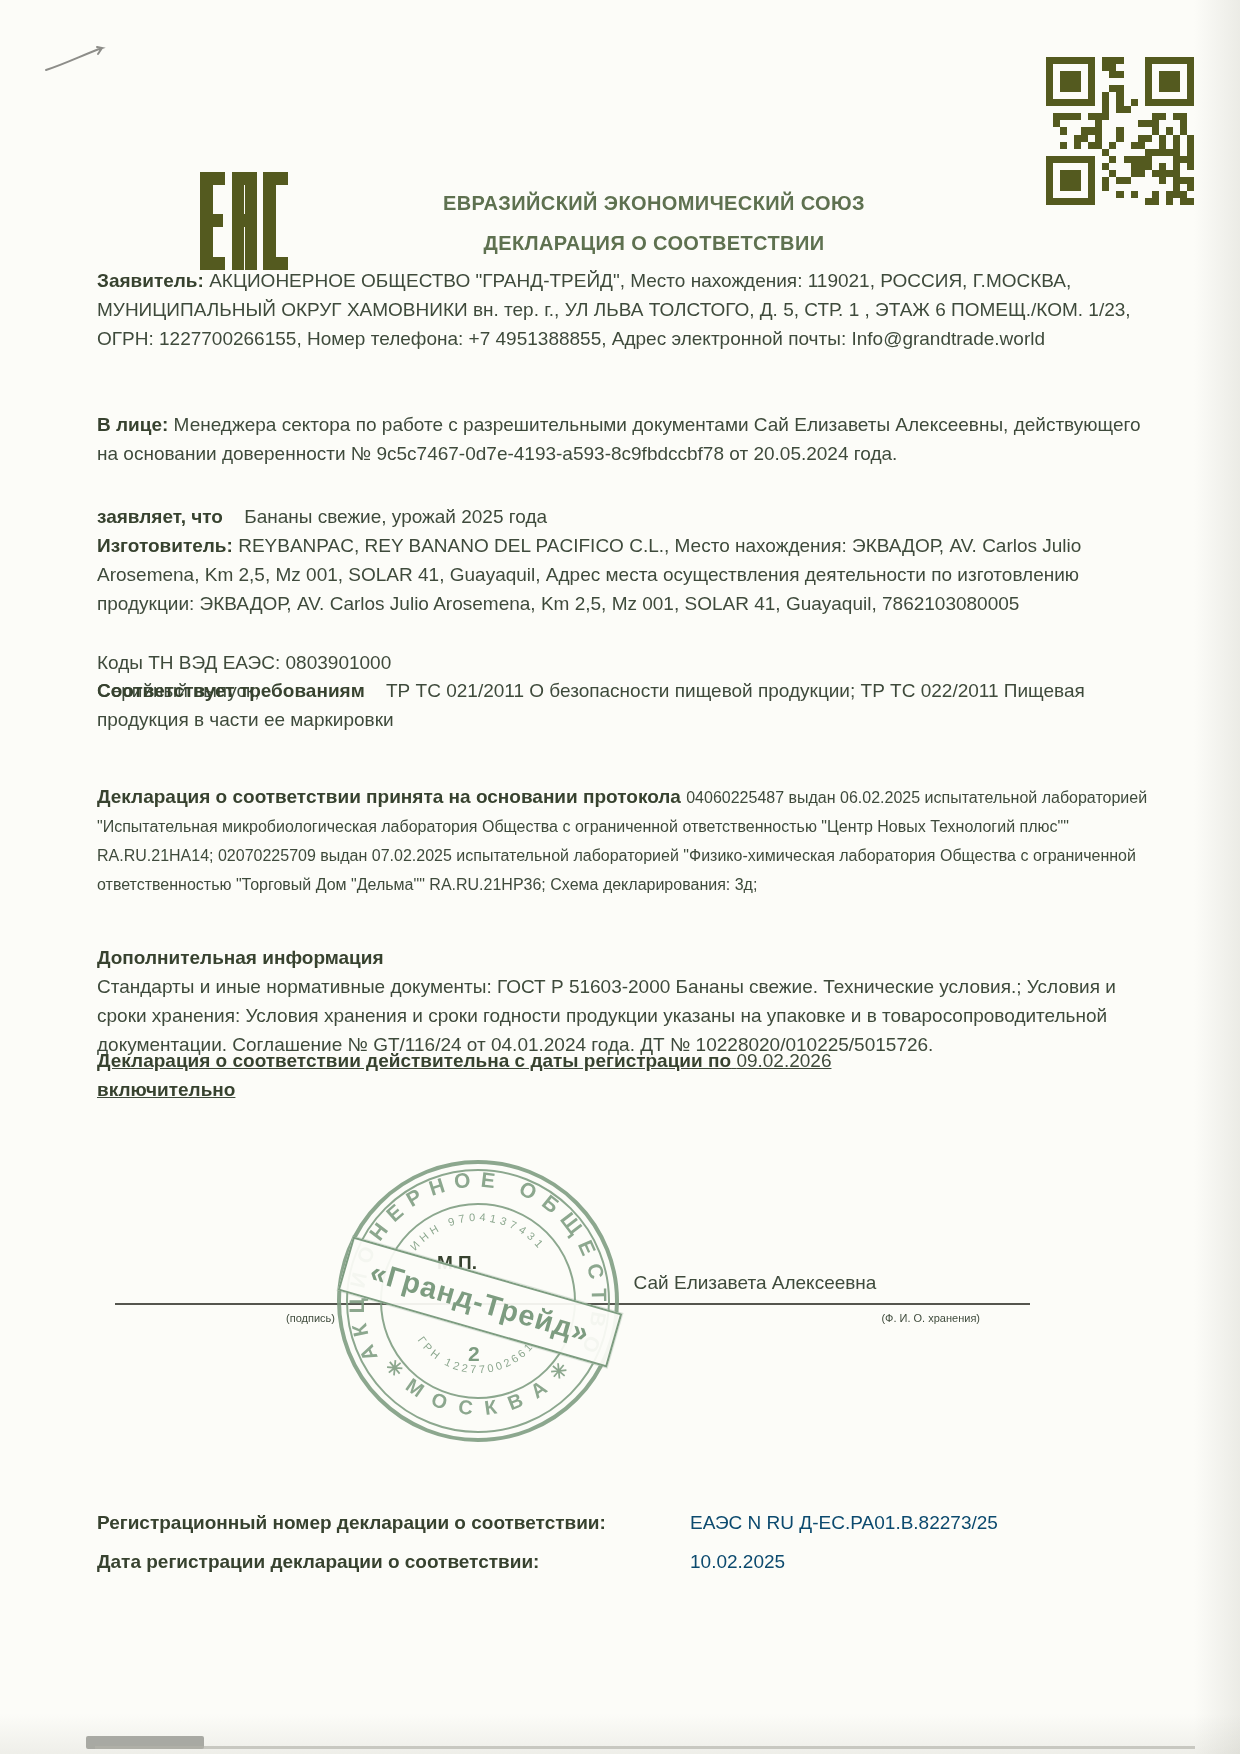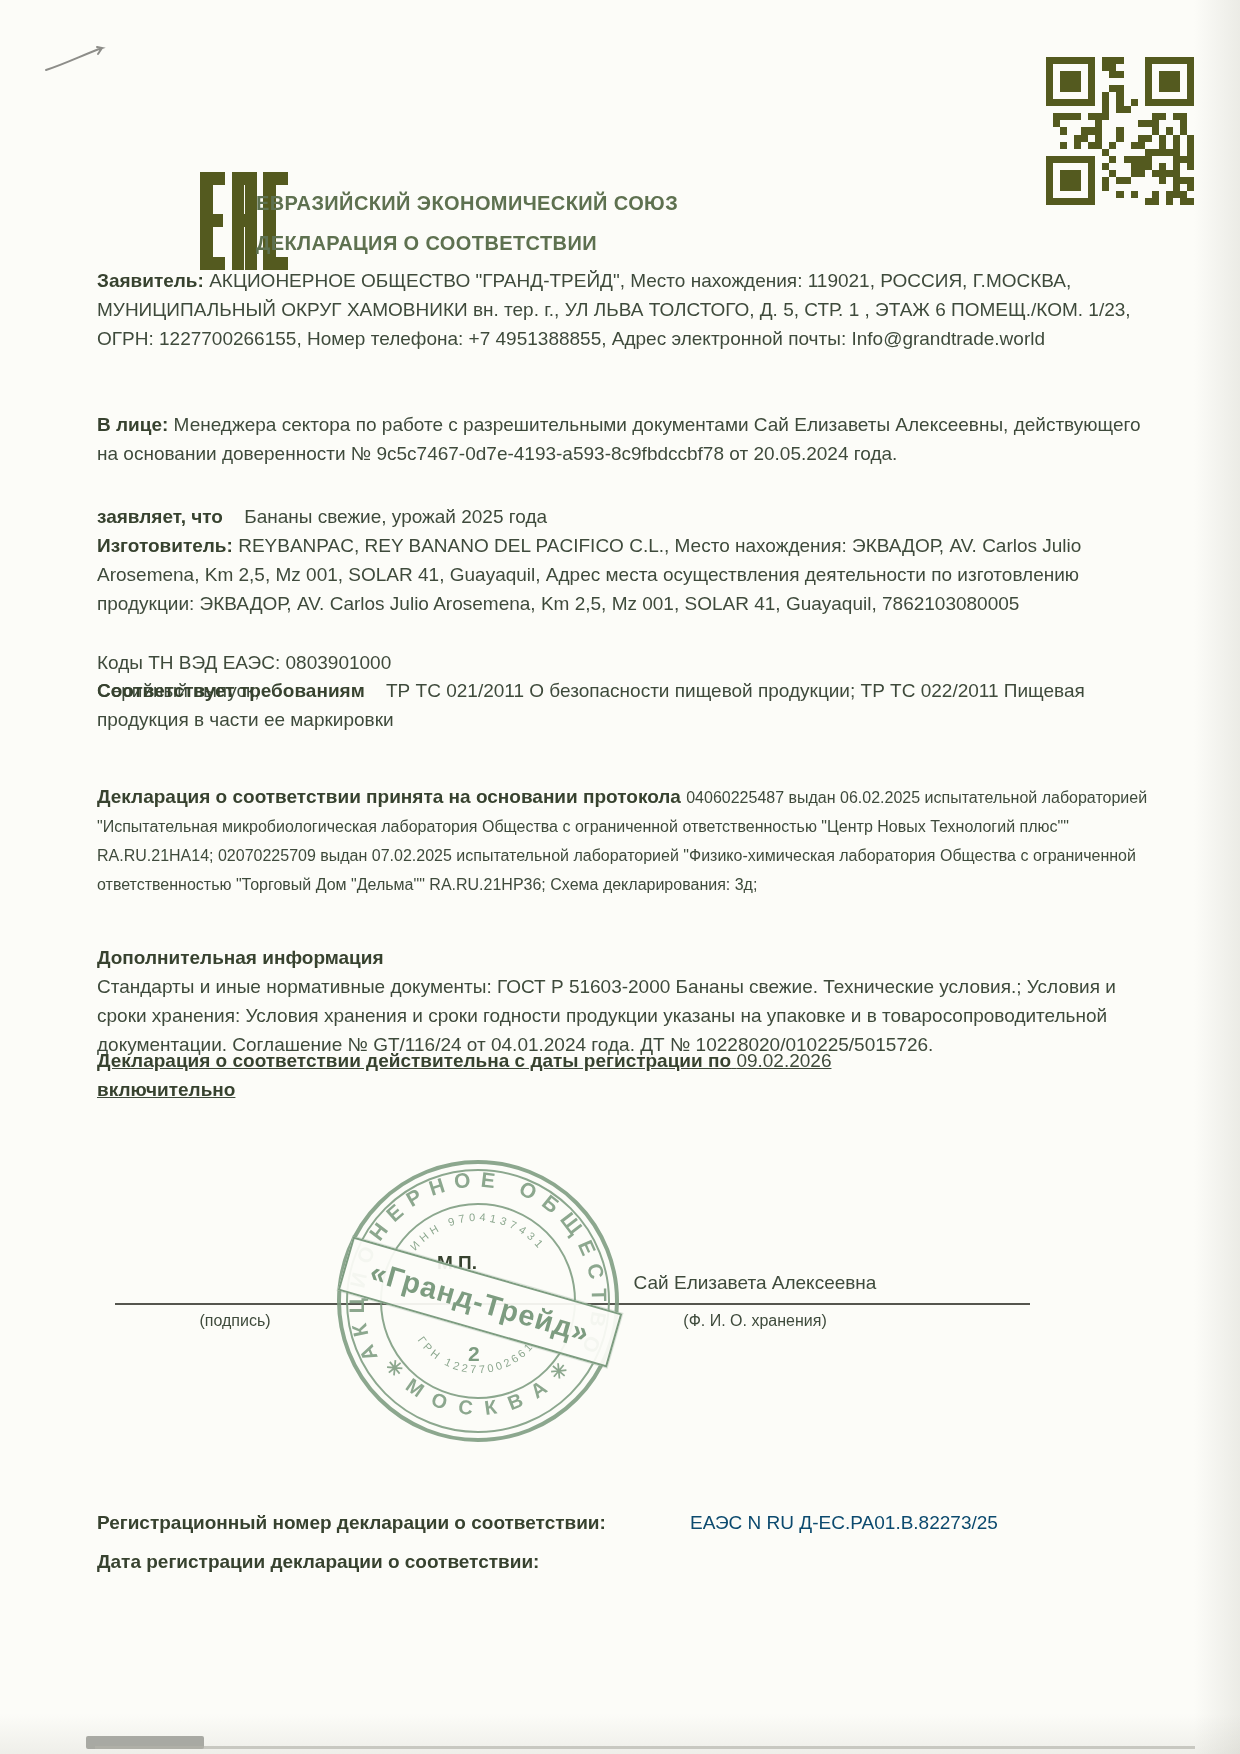--- a/index.html
+++ b/index.html
@@ -21,21 +21,21 @@
     background:#8f9089;opacity:.75;border-radius:2px;}
   .bottom-line{position:absolute;left:95px;top:1746px;width:1100px;height:3px;
     background:#b2b2aa;opacity:.65;}
 
   .pen-mark{position:absolute;left:40px;top:38px;}
 
   .qr{position:absolute;left:1046px;top:57px;width:148px;height:148px;}
 
   .eac-logo{position:absolute;left:200px;top:172px;width:88px;height:98px;}
 
-  .hdr{position:absolute;left:256px;width:860px;
+  .hdr{position:absolute;left:224px;width:860px;text-align:center;
     font-weight:bold;font-size:20px;color:#5e7150;letter-spacing:.4px;}
   .hdr1{top:192px;}
   .hdr2{top:232px;}
 
   .para{position:absolute;left:97px;width:1052px;font-size:19px;line-height:29px;}
   .lbl{font-weight:bold;color:#37422f;}
   .gap{display:inline-block;width:16px;}
   .small-text{font-size:16px;line-height:27px;}
   .p-applicant{top:266px;}
   .p-representative{top:410px;}
@@ -44,21 +44,21 @@
   .p-tnved{top:648px;}
   .p-serial{top:676px;}
   .p-compliance{top:676px;}
   .p-basis{top:782px;}
   .p-additional{top:943px;}
   .p-validity{top:1046px;text-decoration:underline;}
 
   
   .sig-line{position:absolute;left:115px;top:1303px;width:915px;height:0;
     border-top:2px solid #55564f;z-index:1;}
-  .sig-caption{position:absolute;font-size:16px;color:#3e4a3b;text-align:center;z-index:1;}
+  .sig-caption{position:absolute;font-size:11px;color:#3e4a3b;text-align:right;z-index:1;}
   .cap-sign{left:135px;top:1312px;width:200px;}
   .cap-name{left:530px;top:1312px;width:450px;}
   .sig-name{position:absolute;left:530px;top:1272px;width:450px;text-align:center;
     font-size:19px;color:#3e4a3b;z-index:1;}
   .mp-mark{position:absolute;left:437px;top:1252px;font-size:19px;font-weight:bold;
     color:#37422f;z-index:2;}
 
   
   .stamp-svg{position:absolute;left:328px;top:1151px;width:300px;height:300px;
     z-index:3;opacity:.88;}
@@ -401,14 +401,15 @@
     <text fill="#7d9c80" font-size="11" letter-spacing="3" font-family="Liberation Sans, sans-serif">
       <textPath href="#arcInnerBottom" startOffset="50%" text-anchor="middle">ОГРН 1227700266155</textPath>
     </text>
   </svg>
   <div class="stamp-banner">«Гранд-Трейд»</div>
   <div class="stamp-num">2</div>
 
   <div class="reg-label reg-row1">Регистрационный номер декларации о соответствии:</div>
   <div class="reg-value reg-row1">ЕАЭС N RU Д-ЕС.РА01.В.82273/25</div>
   <div class="reg-label reg-row2">Дата регистрации декларации о соответствии:</div>
+  <div class="reg-value reg-row2">10.02.2025</div>
 
 </div>
 
 </body></html>

